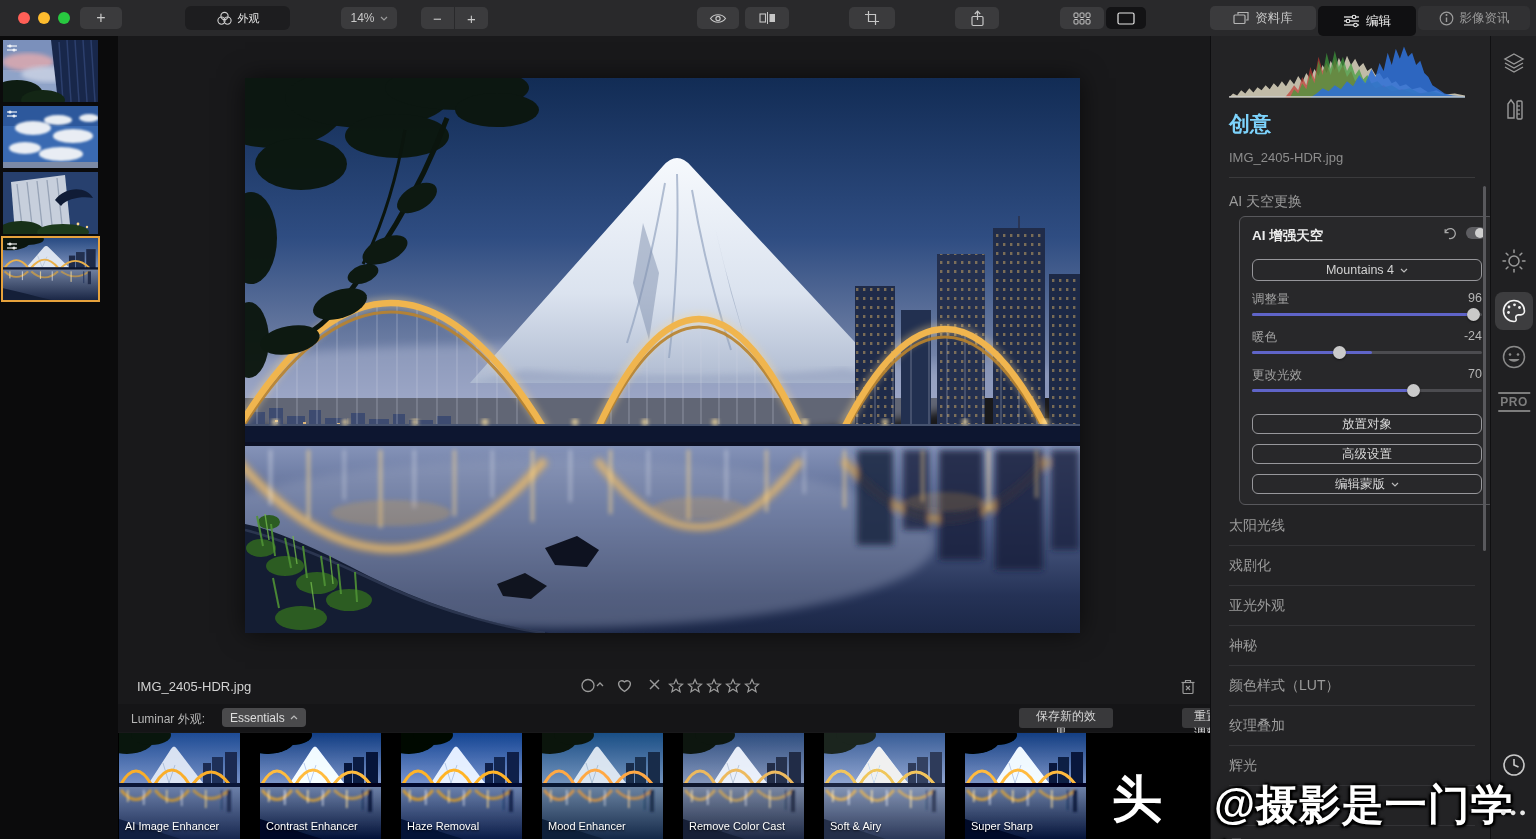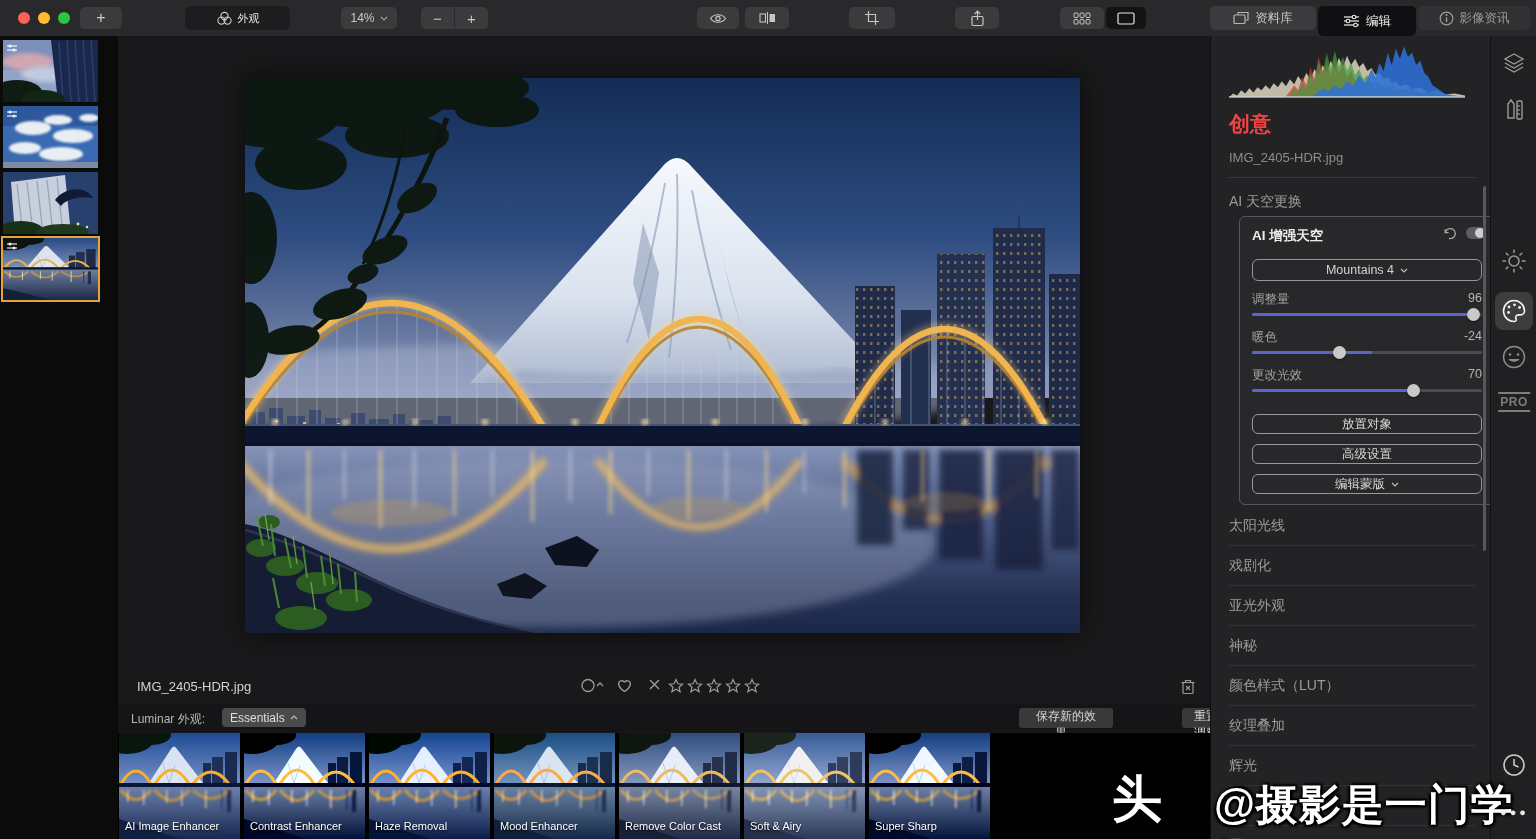--- a/index.html
+++ b/index.html
@@ -26,31 +26,31 @@
   .canvas{position:absolute;top:36px;left:118px;width:1092px;height:803px;background:#19191b;overflow:hidden;}
   .photo{position:absolute;left:127px;top:42px;width:835px;height:555px;box-shadow:0 0 24px rgba(0,0,0,.6);}
   .cfoot{position:absolute;left:0;top:636px;width:1092px;height:30px;}
   .fname{position:absolute;left:19px;top:7px;font-size:13px;color:#d2d2d2;}
   .ficon{position:absolute;top:6px;color:#9a9a9a;}
   .looksrow{position:absolute;left:0;top:668px;width:1092px;height:28px;background:#151517;}
   .lookslabel{position:absolute;left:13px;top:7px;font-size:12px;color:#b5b5b5;}
   .chip{position:absolute;left:104px;top:4px;height:19px;padding:0 8px;background:#4a4a4c;border-radius:4px;
         color:#dedede;font-size:12px;display:flex;align-items:center;gap:5px;border:none;}
   .minibtn{position:absolute;top:4px;height:20px;background:#39393b;border:none;border-radius:3px;color:#d6d6d6;font-size:12px;padding:0 10px;}
-  .strip{position:absolute;left:0;top:697px;width:1092px;height:106px;display:flex;gap:4px;padding-left:1px;overflow:hidden;background:#000;}
+  .strip{position:absolute;left:0;top:697px;width:1092px;height:106px;display:flex;gap:20px;padding-left:1px;overflow:hidden;background:#000;}
   .preset{position:relative;width:121px;height:106px;flex:0 0 auto;overflow:hidden;background:#111;}
   .preset svg{width:121px;height:106px;}
   .plabel{position:absolute;left:6px;bottom:5px;font-size:11px;line-height:1.25;color:#fff;text-shadow:0 1px 2px rgba(0,0,0,.8);max-width:108px;}
   .f1{filter:saturate(1.3)} .f2{filter:grayscale(1) brightness(1.12)} .f3{filter:contrast(1.25)}
   .f4{filter:contrast(1.12) saturate(1.25)} .f5{filter:hue-rotate(-8deg) saturate(1.15)}
   .f6{filter:saturate(.85) brightness(1.05)} .f7{filter:saturate(1.25) brightness(.95)}
   .f8{filter:brightness(1.18) contrast(.88)} .f9{filter:contrast(1.22)}
   
   .panel{position:absolute;top:36px;left:1210px;width:280px;height:803px;background:#232325;border-left:1px solid #0e0e10;}
-  .ptitle{position:absolute;left:18px;top:74px;font-size:21px;font-weight:bold;color:#ef4444;}
+  .ptitle{position:absolute;left:18px;top:74px;font-size:21px;font-weight:bold;color:#7dd3fc;}
   .pfile{position:absolute;left:18px;top:114px;font-size:13px;color:#8d8d8d;}
   .pdiv{position:absolute;left:18px;top:141px;width:246px;height:1px;background:#3a3a3c;}
   .toolrow-top{position:absolute;left:18px;top:150px;width:246px;height:30px;font-size:14px;color:#9b9b9b;line-height:30px;}
   .card{position:absolute;left:8px;top:180px;width:254px;height:287px;border:1px solid #58585c;border-radius:6px;background:#28282a;margin-left:20px;}
   .cardtitle{position:absolute;left:12px;top:10px;font-size:13.5px;font-weight:bold;color:#ececec;}
   .undo{position:absolute;left:202px;top:10px;}
   .toggle{position:absolute;left:226px;top:10px;width:20px;height:12px;background:#5e5e62;border-radius:6px;border:none;padding:0;}
   .knob{position:absolute;right:1px;top:1px;width:10px;height:10px;border-radius:50%;background:#cfcfcf;}
   .dropdown{position:absolute;left:12px;top:42px;width:230px;height:22px;border:1px solid #96969a;border-radius:6px;
             background:transparent;color:#d2d2d2;font-size:12.5px;display:flex;align-items:center;justify-content:center;gap:6px;}

